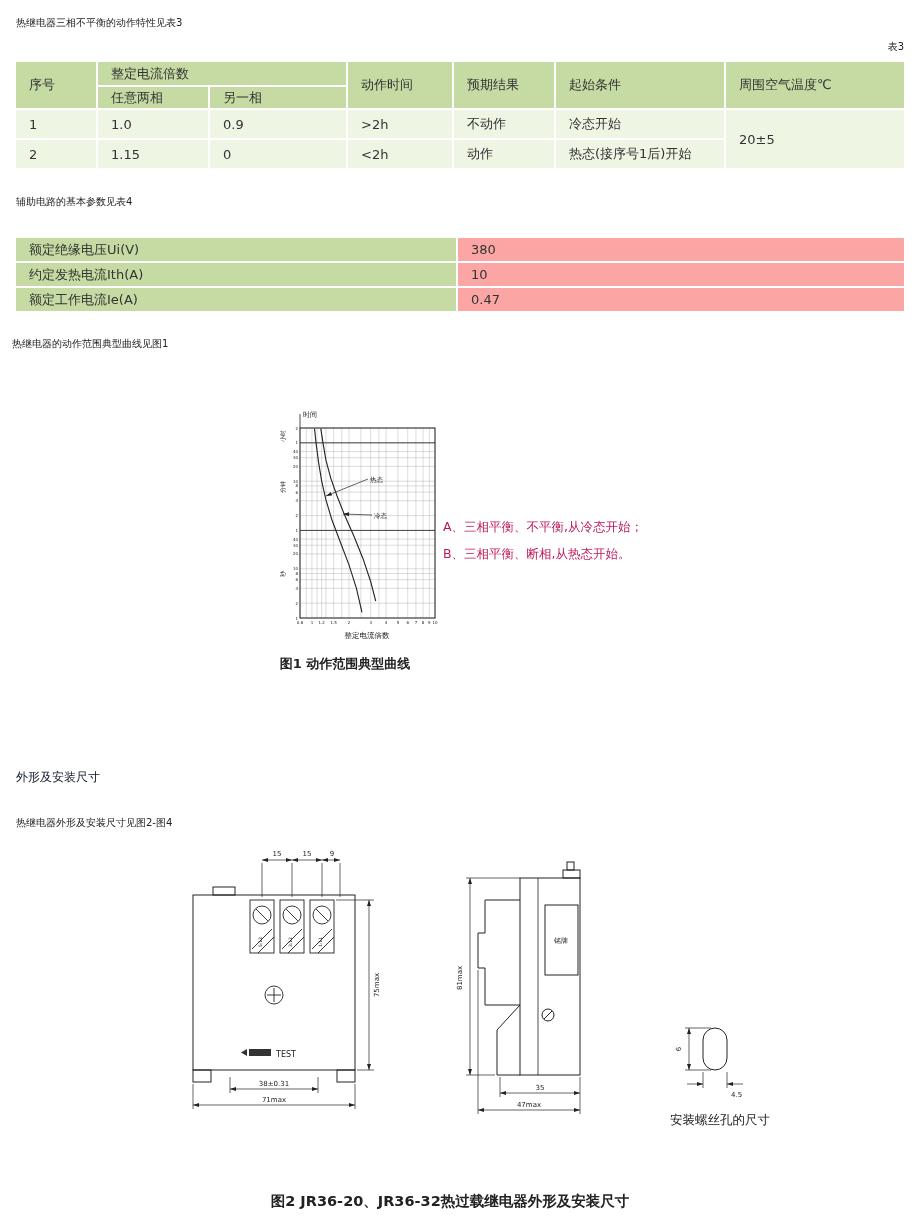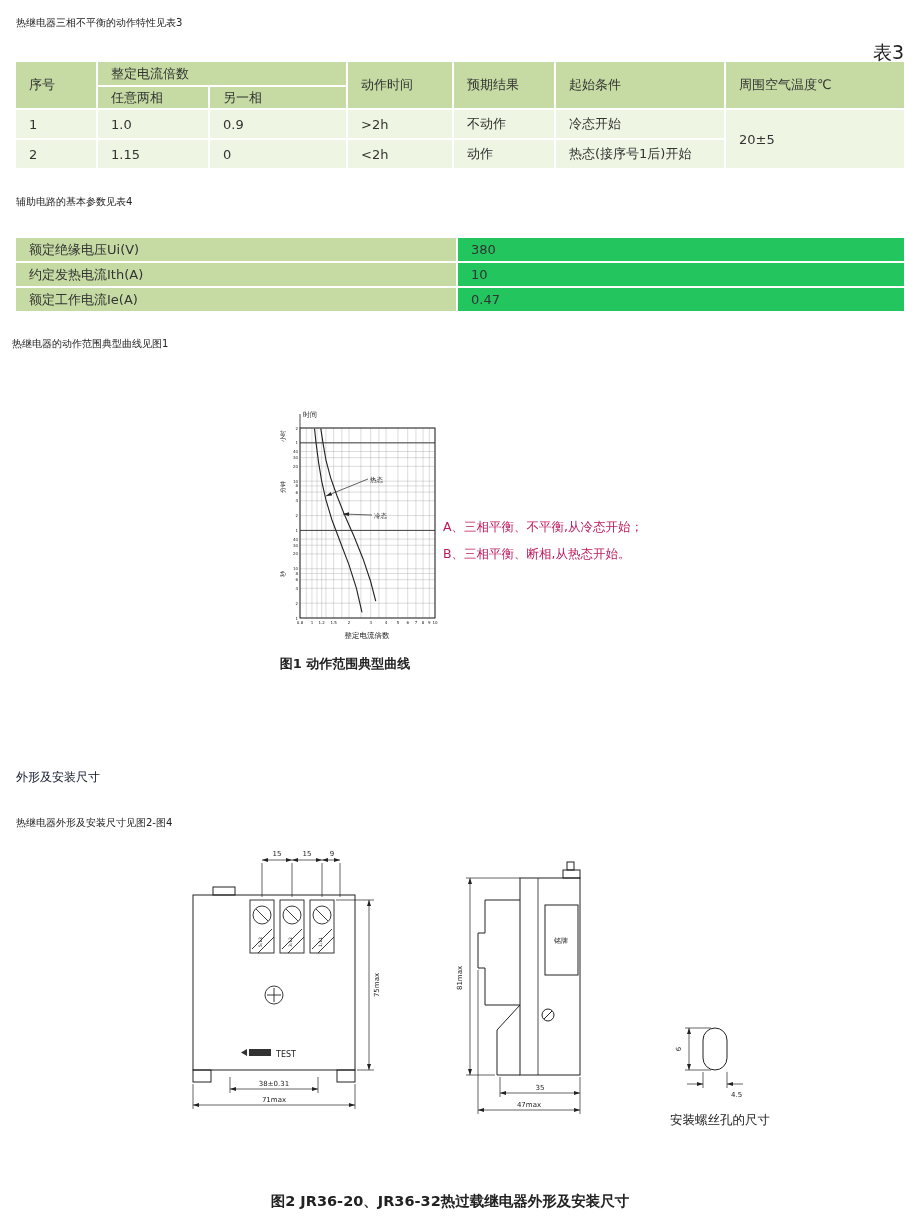--- a/index.html
+++ b/index.html
@@ -1,27 +1,27 @@
 <!DOCTYPE html>
 <html><head>
 <meta charset="utf-8">
 <style>
   body{margin:0;background:#fff;}
   .page{position:relative;width:920px;height:1216px;background:#fff;overflow:hidden;
         font-family:"DejaVu Sans","Liberation Sans",sans-serif;color:#222;}
   .abs{position:absolute;}
   .intro{font-size:10px;}
-  .tbl-tag{font-size:19px;text-align:right;width:888px;}
+  .tbl-tag{font-size:10px;text-align:right;width:888px;}
   table{border-collapse:separate;border-spacing:2px;table-layout:fixed;}
   .t3 th,.t3 td,.t4 td{font-size:13px;font-weight:normal;text-align:left;
         padding:0 6px 0 13px;color:#333;vertical-align:middle;}
   .t3 th{background:#c6dba3;}
   .t3 td{background:#eff5e3;}
   .t4 .lbl{background:#c6dba3;}
-  .t4 .val{background:#22c55e;}
+  .t4 .val{background:#fca5a5;}
   .sec-title{font-size:12px;color:#0f172a;font-weight:500;text-align:center;}
   .note{font-size:12.5px;color:#be185d;}
   .fig-cap{font-weight:bold;font-size:13px;text-align:center;}
   .fig2-cap{font-weight:bold;font-size:14.5px;text-align:center;}
   .hole-cap{font-size:12.5px;text-align:center;}
   svg text{fill:#222;}
   g.dims{stroke:#222;stroke-width:0.7;fill:none;}
   g.outline{stroke:#222;stroke-width:1;fill:none;}
   g.outline2{stroke:#222;stroke-width:0.9;fill:none;}
 </style>

